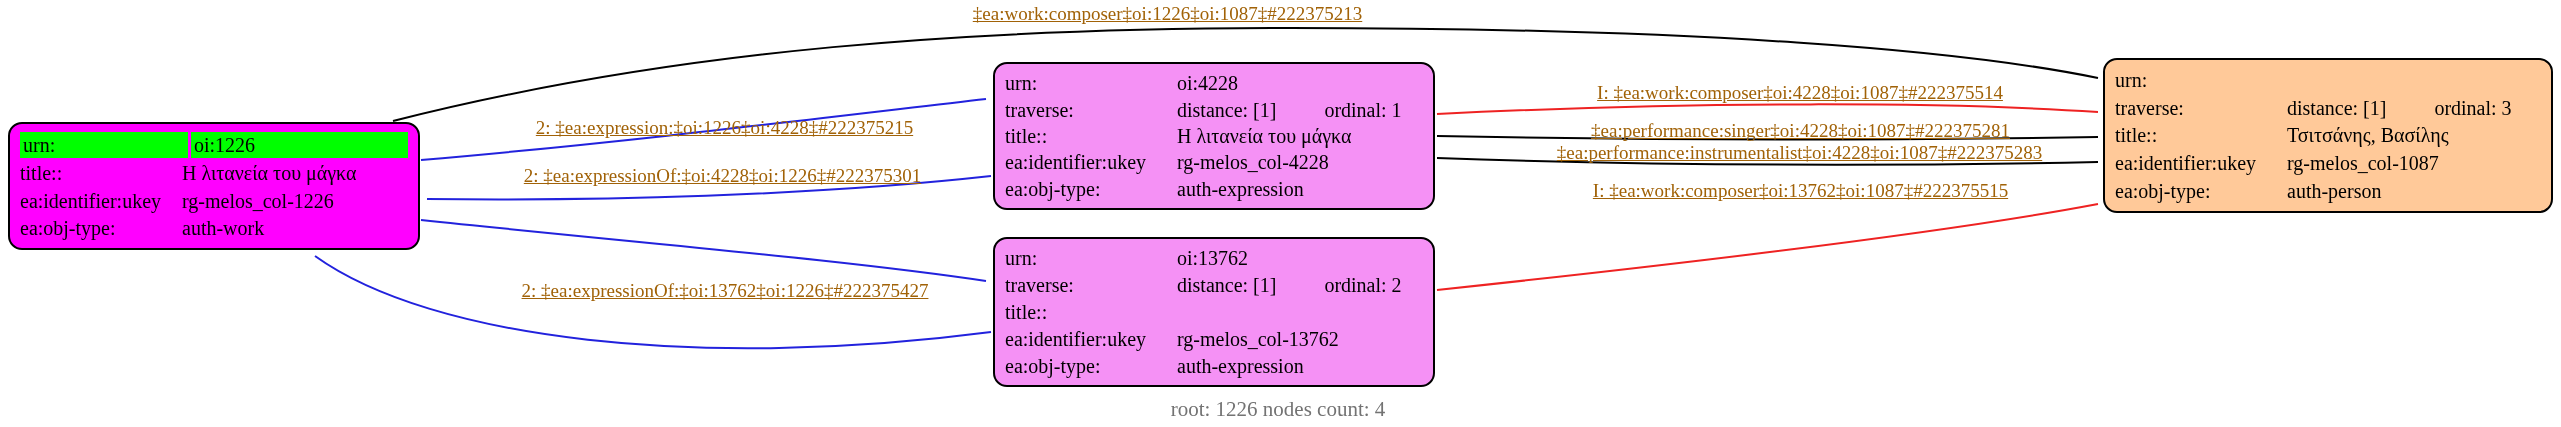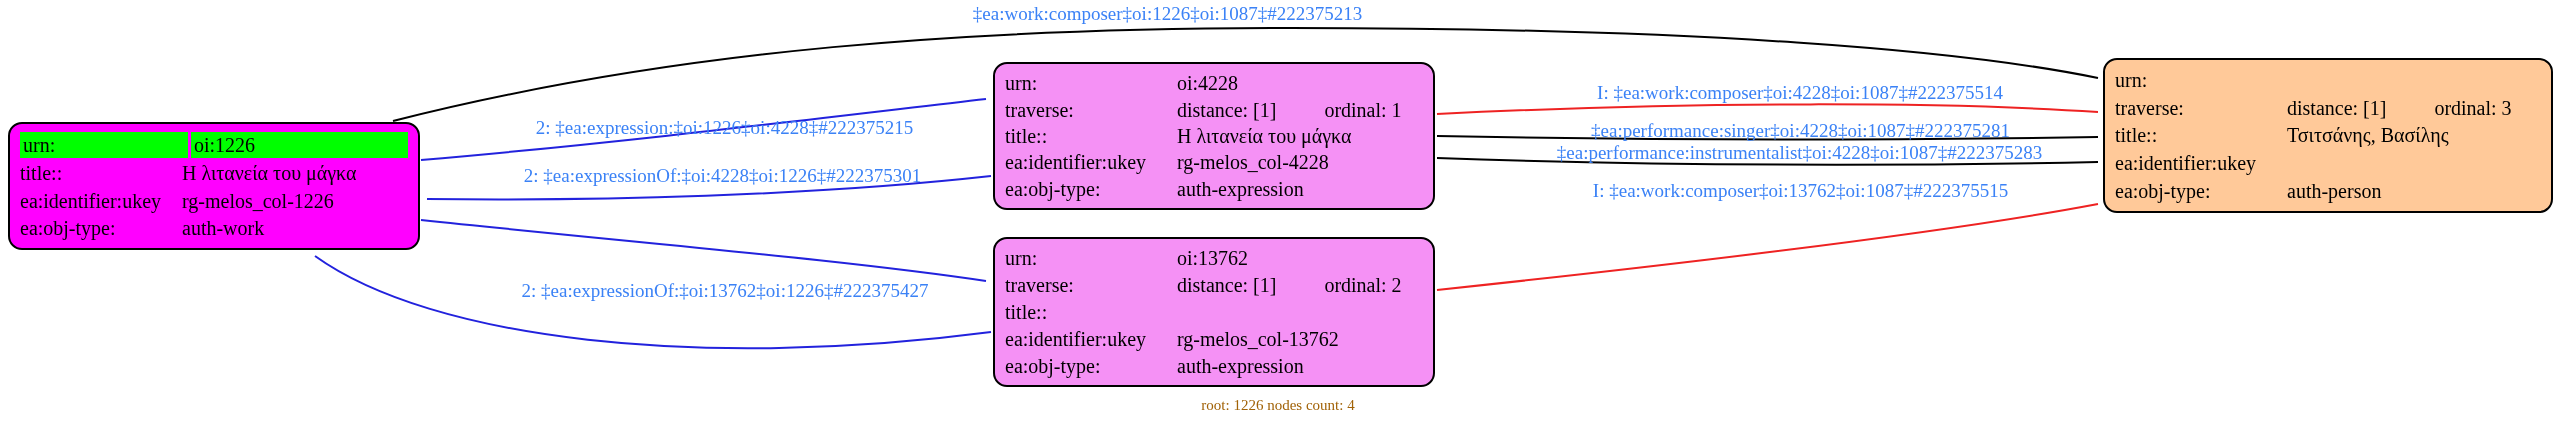--- a/index.html
+++ b/index.html
@@ -8,24 +8,24 @@
     font-family:"Liberation Serif","DejaVu Serif",serif;color:#000;
   }
   svg.edge-layer{position:absolute;left:0;top:0;width:2561px;height:427px;}
   svg.edge-layer path{fill:none;stroke-width:2;}
   .edge-black{stroke:#000000;}
   .edge-blue{stroke:#2222DD;}
   .edge-red{stroke:#EE2222;}
 
   .edge-label{
     position:absolute;font-size:19px;line-height:22px;text-align:center;
-    white-space:nowrap;color:#3b82f6;
+    white-space:nowrap;color:#a16207;text-decoration:underline;
   }
   .caption{
-    position:absolute;font-size:15px;text-align:center;white-space:nowrap;color:#a16207;
+    position:absolute;font-size:21px;text-align:center;white-space:nowrap;color:#737373;
   }
 
   .node{
     position:absolute;border:2px solid #000;border-radius:14px;
     box-sizing:border-box;padding:6px 10px;display:flex;flex-direction:column;
     justify-content:space-around;font-size:20px;line-height:24px;
   }
   .node-root{background:#FF00FF;}
   .node-expr{background:#F591F5;}
   .node-person{background:#FFC999;}
@@ -149,20 +149,21 @@
       <div class="lbl">traverse:</div>
       <div>distance: [1]</div>
       <div class="val2">ordinal: 3</div>
     </div>
     <div class="row">
       <div class="lbl">title::</div>
       <div class="val">Τσιτσάνης, Βασίλης</div>
     </div>
     <div class="row">
       <div class="lbl">ea:identifier:ukey</div>
+      <div class="val">rg-melos_col-1087</div>
     </div>
     <div class="row">
       <div class="lbl">ea:obj-type:</div>
       <div class="val">auth-person</div>
     </div>
   </div>
 
   <div class="caption" style="left:1028px;top:397px;width:500px;">root: 1226 nodes count: 4</div>
 </div>
 

